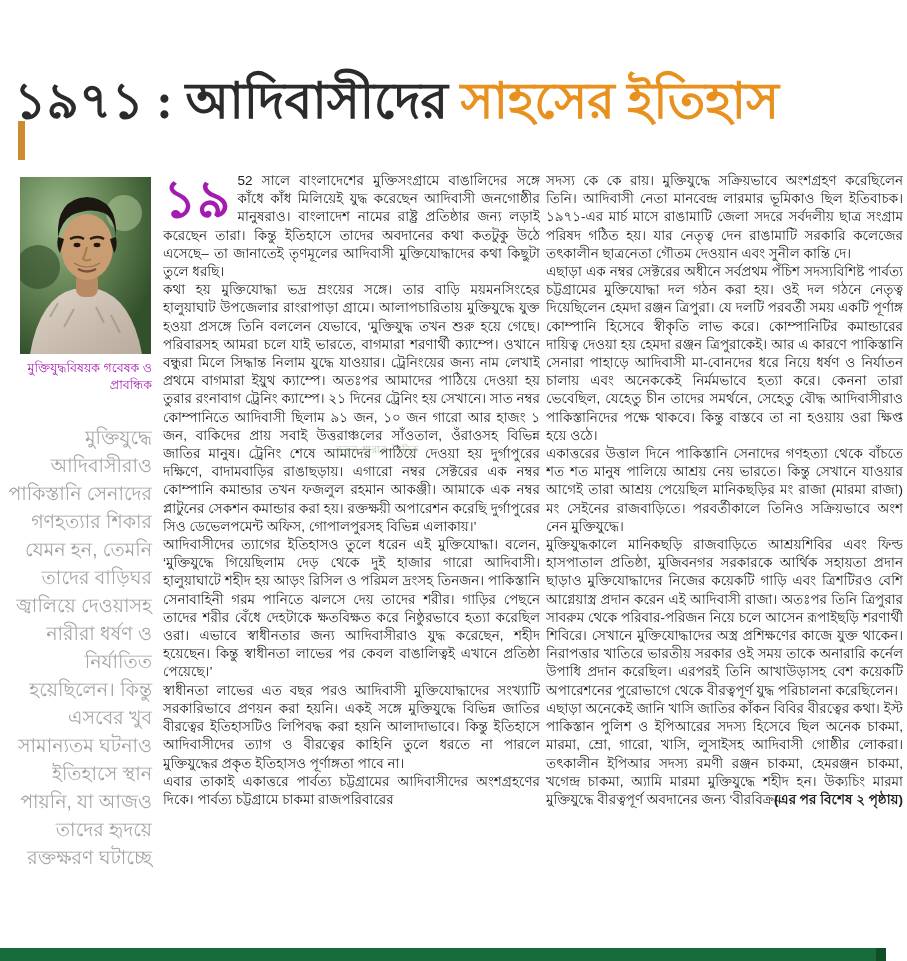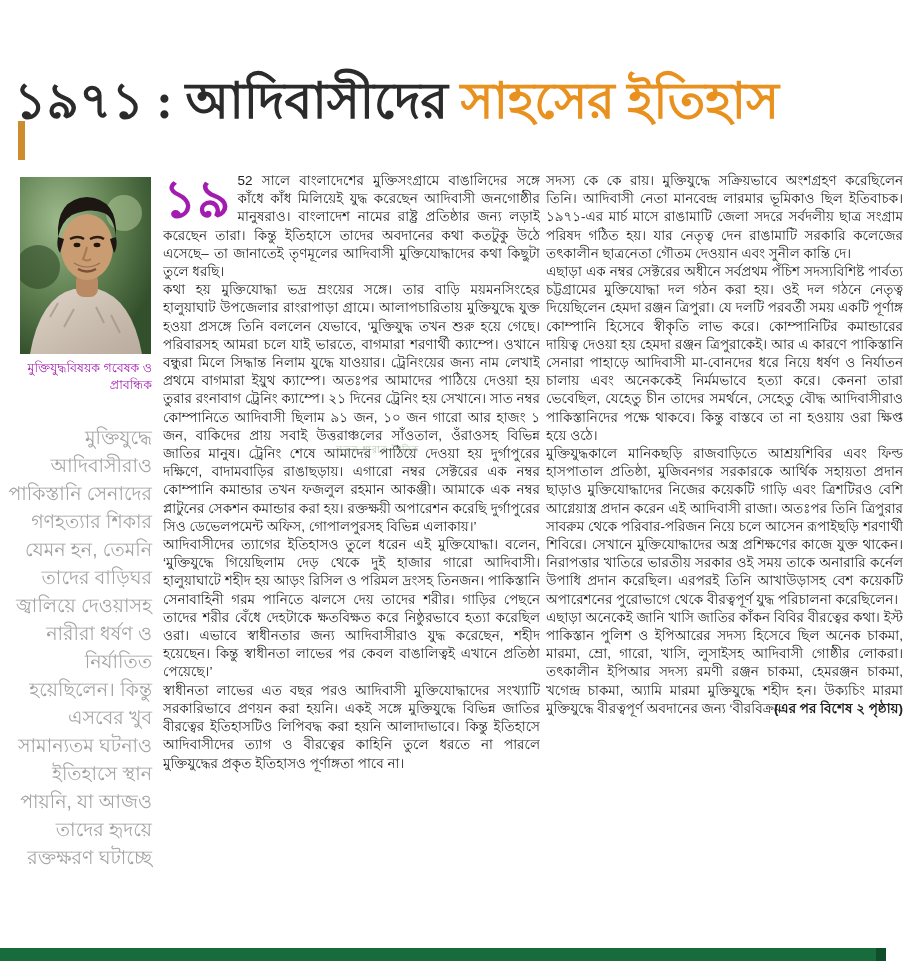--- a/index.html
+++ b/index.html
@@ -144,25 +144,27 @@
   </div>
   <div class="portrait-caption">মুক্তিযুদ্ধবিষয়ক গবেষক ও প্রাবন্ধিক</div>
 
   <div class="pull-quote">মুক্তিযুদ্ধে আদিবাসীরাও পাকিস্তানি সেনাদের গণহত্যার শিকার যেমন হন, তেমনি তাদের বাড়িঘর জ্বালিয়ে দেওয়াসহ নারীরা ধর্ষণ ও নির্যাতিত হয়েছিলেন। কিন্তু এসবের খুব সামান্যতম ঘটনাও ইতিহাসে স্থান পায়নি, যা আজও তাদের হৃদয়ে রক্তক্ষরণ ঘটাচ্ছে</div>
 
   <div class="col" id="col1">
     <p class="para"><span class="dropcap">১৯</span><span>52 সালে বাংলাদেশের মুক্তিসংগ্রামে বাঙালিদের সঙ্গে কাঁধে কাঁধ মিলিয়েই যুদ্ধ করেছেন আদিবাসী জনগোষ্ঠীর মানুষরাও। বাংলাদেশ নামের রাষ্ট্র প্রতিষ্ঠার জন্য লড়াই করেছেন তারা। কিন্তু ইতিহাসে তাদের অবদানের কথা কতটুকু উঠে এসেছে– তা জানাতেই তৃণমূলের আদিবাসী মুক্তিযোদ্ধাদের কথা কিছুটা তুলে ধরছি।</span></p>
     <p class="para">কথা হয় মুক্তিযোদ্ধা ভদ্র ম্রংয়ের সঙ্গে। তার বাড়ি ময়মনসিংহের হালুয়াঘাট উপজেলার রাংরাপাড়া গ্রামে। আলাপচারিতায় মুক্তিযুদ্ধে যুক্ত হওয়া প্রসঙ্গে তিনি বললেন যেভাবে, ‘মুক্তিযুদ্ধ তখন শুরু হয়ে গেছে। পরিবারসহ আমরা চলে যাই ভারতে, বাগমারা শরণার্থী ক্যাম্পে। ওখানে বন্ধুরা মিলে সিদ্ধান্ত নিলাম যুদ্ধে যাওয়ার। ট্রেনিংয়ের জন্য নাম লেখাই প্রথমে বাগমারা ইয়ুথ ক্যাম্পে। অতঃপর আমাদের পাঠিয়ে দেওয়া হয় তুরার রংনাবাগ ট্রেনিং ক্যাম্পে। ২১ দিনের ট্রেনিং হয় সেখানে। সাত নম্বর কোম্পানিতে আদিবাসী ছিলাম ৯১ জন, ১০ জন গারো আর হাজং ১ জন, বাকিদের প্রায় সবাই উত্তরাঞ্চলের সাঁওতাল, ওঁরাওসহ বিভিন্ন জাতির মানুষ। ট্রেনিং শেষে আমাদের পাঠিয়ে দেওয়া হয় দুর্গাপুরের দক্ষিণে, বাদামবাড়ির রাঙাছড়ায়। এগারো নম্বর সেক্টরের এক নম্বর কোম্পানি কমান্ডার তখন ফজলুল রহমান আকঞ্জী। আমাকে এক নম্বর প্লাটুনের সেকশন কমান্ডার করা হয়। রক্তক্ষয়ী অপারেশন করেছি দুর্গাপুরের সিও ডেভেলপমেন্ট অফিস, গোপালপুরসহ বিভিন্ন এলাকায়।’</p>
     <p class="para">আদিবাসীদের ত্যাগের ইতিহাসও তুলে ধরেন এই মুক্তিযোদ্ধা। বলেন, ‘মুক্তিযুদ্ধে গিয়েছিলাম দেড় থেকে দুই হাজার গারো আদিবাসী। হালুয়াঘাটে শহীদ হয় আড়ং রিসিল ও পরিমল দ্রংসহ তিনজন। পাকিস্তানি সেনাবাহিনী গরম পানিতে ঝলসে দেয় তাদের শরীর। গাড়ির পেছনে তাদের শরীর বেঁধে দেহটাকে ক্ষতবিক্ষত করে নিষ্ঠুরভাবে হত্যা করেছিল ওরা। এভাবে স্বাধীনতার জন্য আদিবাসীরাও যুদ্ধ করেছেন, শহীদ হয়েছেন। কিন্তু স্বাধীনতা লাভের পর কেবল বাঙালিত্বই এখানে প্রতিষ্ঠা পেয়েছে।’</p>
     <p class="para">স্বাধীনতা লাভের এত বছর পরও আদিবাসী মুক্তিযোদ্ধাদের সংখ্যাটি সরকারিভাবে প্রণয়ন করা হয়নি। একই সঙ্গে মুক্তিযুদ্ধে বিভিন্ন জাতির বীরত্বের ইতিহাসটিও লিপিবদ্ধ করা হয়নি আলাদাভাবে। কিন্তু ইতিহাসে আদিবাসীদের ত্যাগ ও বীরত্বের কাহিনি তুলে ধরতে না পারলে মুক্তিযুদ্ধের প্রকৃত ইতিহাসও পূর্ণাঙ্গতা পাবে না।</p>
+    <p class="para">এবার তাকাই একাত্তরে পার্বত্য চট্টগ্রামের আদিবাসীদের অংশগ্রহণের দিকে। পার্বত্য চট্টগ্রামে চাকমা রাজপরিবারের</p>
   </div>
 
   <div class="col" id="col2">
     <p class="para">সদস্য কে কে রায়। মুক্তিযুদ্ধে সক্রিয়ভাবে অংশগ্রহণ করেছিলেন তিনি। আদিবাসী নেতা মানবেন্দ্র লারমার ভূমিকাও ছিল ইতিবাচক। ১৯৭১-এর মার্চ মাসে রাঙামাটি জেলা সদরে সর্বদলীয় ছাত্র সংগ্রাম পরিষদ গঠিত হয়। যার নেতৃত্ব দেন রাঙামাটি সরকারি কলেজের তৎকালীন ছাত্রনেতা গৌতম দেওয়ান এবং সুনীল কান্তি দে।</p>
     <p class="para">এছাড়া এক নম্বর সেক্টরের অধীনে সর্বপ্রথম পঁচিশ সদস্যবিশিষ্ট পার্বত্য চট্টগ্রামের মুক্তিযোদ্ধা দল গঠন করা হয়। ওই দল গঠনে নেতৃত্ব দিয়েছিলেন হেমদা রঞ্জন ত্রিপুরা। যে দলটি পরবর্তী সময় একটি পূর্ণাঙ্গ কোম্পানি হিসেবে স্বীকৃতি লাভ করে। কোম্পানিটির কমান্ডারের দায়িত্ব দেওয়া হয় হেমদা রঞ্জন ত্রিপুরাকেই। আর এ কারণে পাকিস্তানি সেনারা পাহাড়ে আদিবাসী মা-বোনদের ধরে নিয়ে ধর্ষণ ও নির্যাতন চালায় এবং অনেককেই নির্মমভাবে হত্যা করে। কেননা তারা ভেবেছিল, যেহেতু চীন তাদের সমর্থনে, সেহেতু বৌদ্ধ আদিবাসীরাও পাকিস্তানিদের পক্ষে থাকবে। কিন্তু বাস্তবে তা না হওয়ায় ওরা ক্ষিপ্ত হয়ে ওঠে।</p>
+    <p class="para">একাত্তরের উত্তাল দিনে পাকিস্তানি সেনাদের গণহত্যা থেকে বাঁচতে শত শত মানুষ পালিয়ে আশ্রয় নেয় ভারতে। কিন্তু সেখানে যাওয়ার আগেই তারা আশ্রয় পেয়েছিল মানিকছড়ির মং রাজা (মারমা রাজা) মং সেইনের রাজবাড়িতে। পরবর্তীকালে তিনিও সক্রিয়ভাবে অংশ নেন মুক্তিযুদ্ধে।</p>
     <p class="para">মুক্তিযুদ্ধকালে মানিকছড়ি রাজবাড়িতে আশ্রয়শিবির এবং ফিল্ড হাসপাতাল প্রতিষ্ঠা, মুজিবনগর সরকারকে আর্থিক সহায়তা প্রদান ছাড়াও মুক্তিযোদ্ধাদের নিজের কয়েকটি গাড়ি এবং ত্রিশটিরও বেশি আগ্নেয়াস্ত্র প্রদান করেন এই আদিবাসী রাজা। অতঃপর তিনি ত্রিপুরার সাবরুম থেকে পরিবার-পরিজন নিয়ে চলে আসেন রূপাইছড়ি শরণার্থী শিবিরে। সেখানে মুক্তিযোদ্ধাদের অস্ত্র প্রশিক্ষণের কাজে যুক্ত থাকেন। নিরাপত্তার খাতিরে ভারতীয় সরকার ওই সময় তাকে অনারারি কর্নেল উপাধি প্রদান করেছিল। এরপরই তিনি আখাউড়াসহ বেশ কয়েকটি অপারেশনের পুরোভাগে থেকে বীরত্বপূর্ণ যুদ্ধ পরিচালনা করেছিলেন।</p>
     <p class="para">এছাড়া অনেকেই জানি খাসি জাতির কাঁকন বিবির বীরত্বের কথা। ইস্ট পাকিস্তান পুলিশ ও ইপিআরের সদস্য হিসেবে ছিল অনেক চাকমা, মারমা, ম্রো, গারো, খাসি, লুসাইসহ আদিবাসী গোষ্ঠীর লোকরা। তৎকালীন ইপিআর সদস্য রমণী রঞ্জন চাকমা, হেমরঞ্জন চাকমা, খগেন্দ্র চাকমা, অ্যামি মারমা মুক্তিযুদ্ধে শহীদ হন। উক্যচিং মারমা মুক্তিযুদ্ধে বীরত্বপূর্ণ অবদানের জন্য ‘বীরবিক্রম</p>
     <div class="continuation">(এর পর বিশেষ ২ পৃষ্ঠায়)</div>
   </div>
 
   <div class="watermark">
     <span class="tag">নতুন ধারার দৈনিক</span>
   </div>
 
   <div class="bottom-bar">

